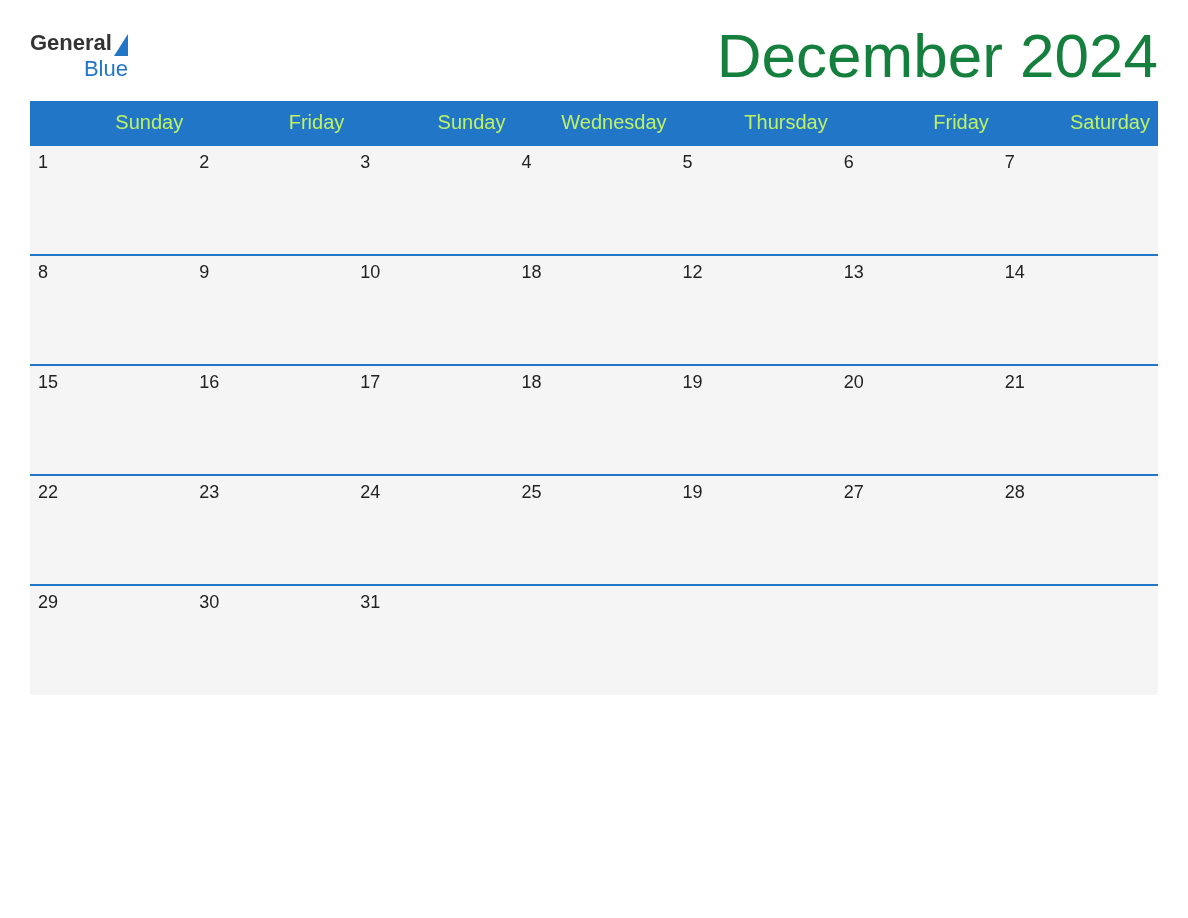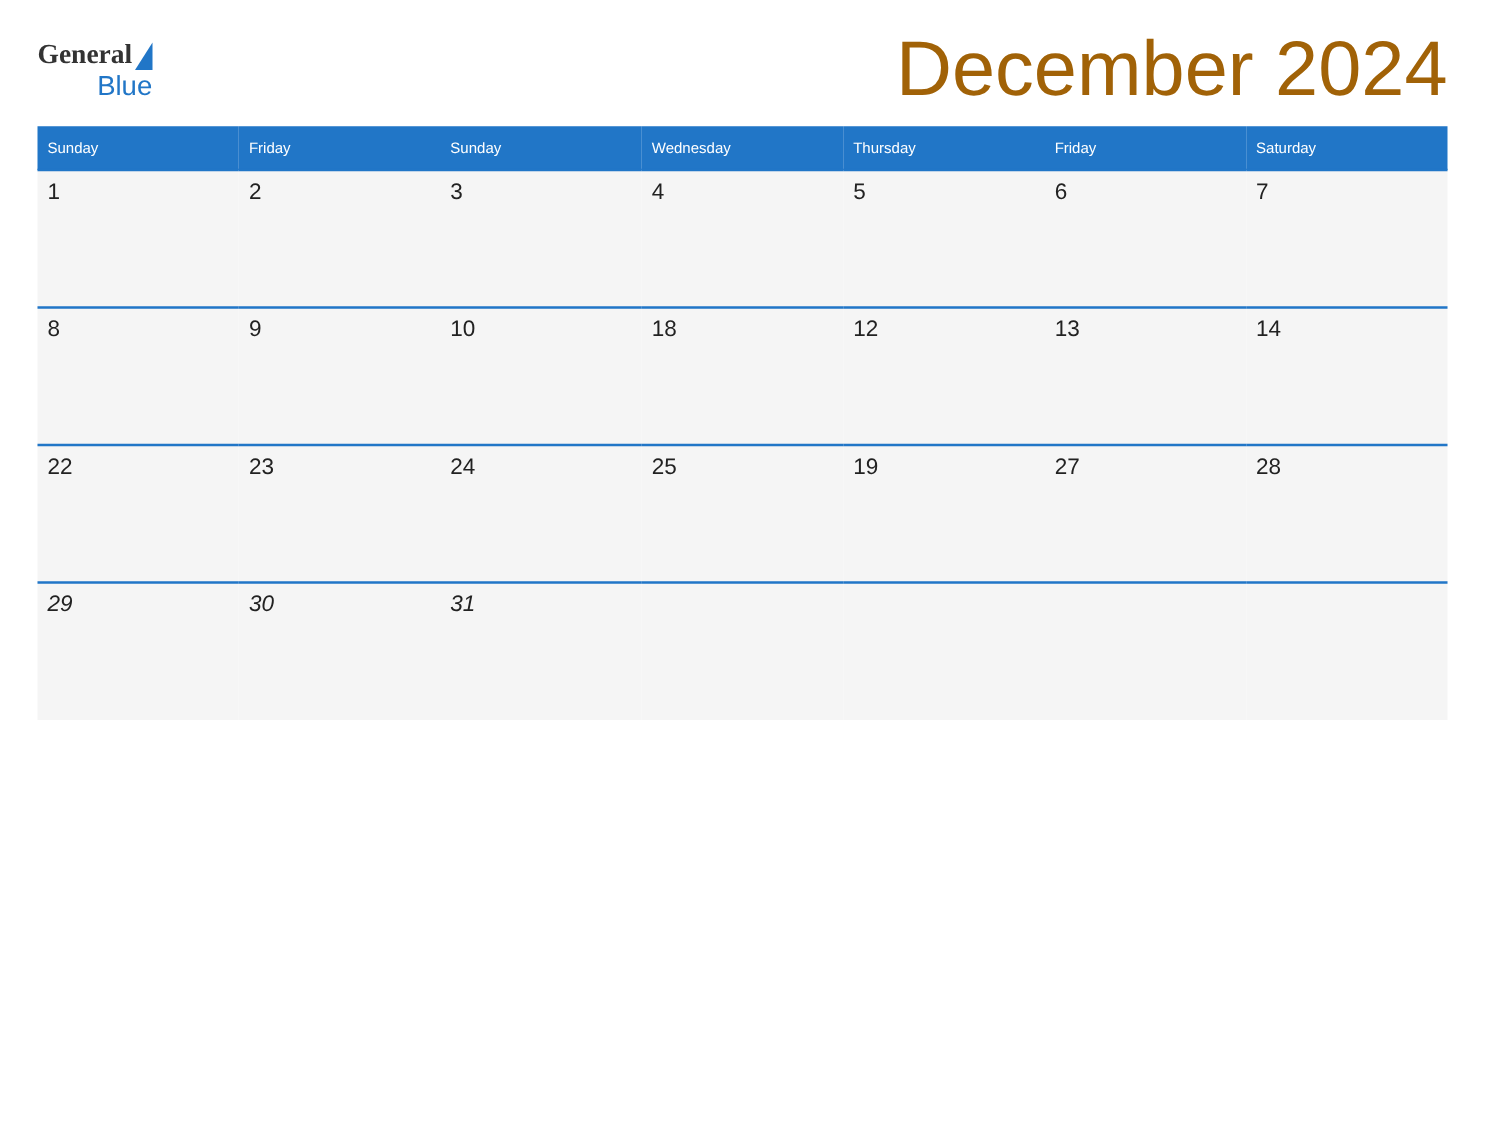--- a/index.html
+++ b/index.html
@@ -26,21 +26,21 @@
     .logo {
       display: flex;
       align-items: center;
       gap: 4px;
     }
 
     .logo-text-general {
       font-size: 22px;
       font-weight: bold;
       color: #333;
-      font-family: Liberation Serif, serif;
+      font-family: Liberation Sans, sans-serif;
     }
 
     .logo-text-blue {
       font-size: 22px;
       font-weight: normal;
       color: #2176c7;
       font-family: Arial, sans-serif;
     }
 
     .logo-icon {
@@ -65,53 +65,52 @@
     }
 
     .logo-bottom {
       display: flex;
       justify-content: flex-end;
     }
 
     .month-title {
       font-size: 62px;
       font-weight: normal;
-      color: #a16207;
+      color: #15803d;
       font-family: Arial, sans-serif;
     }
 
     .calendar {
       width: 100%;
       border-collapse: collapse;
     }
 
     .calendar thead tr th {
       background-color: #2176c7;
-      color: #ffffff;
-      font-size: 12px;
+      color: #bef264;
+      font-size: 20px;
       font-weight: normal;
       padding: 10px 8px;
-      text-align: left;
+      text-align: right;
       border: none;
     }
 
     .calendar tbody tr td {
       border-top: 2px solid #2176c7;
       vertical-align: top;
       padding: 6px 8px;
       font-size: 18px;
       color: #222;
       background-color: #f5f5f5;
       width: calc(100% / 7);
       height: 110px;
     }
 
     .calendar tbody tr:last-child td {
       height: 110px;
-      font-style: italic;
     }
 
     .day-number {
       font-size: 18px;
       color: #222;
       display: block;
       margin-bottom: 4px;
     }
 
     .empty-cell {
@@ -190,20 +189,43 @@
         </td>
         <td>
           <span class="day-number">13</span>
         </td>
         <td>
           <span class="day-number">14</span>
         </td>
       </tr>
       <tr>
         <td>
+          <span class="day-number">15</span>
+        </td>
+        <td>
+          <span class="day-number">16</span>
+        </td>
+        <td>
+          <span class="day-number">17</span>
+        </td>
+        <td>
+          <span class="day-number">18</span>
+        </td>
+        <td>
+          <span class="day-number">19</span>
+        </td>
+        <td>
+          <span class="day-number">20</span>
+        </td>
+        <td>
+          <span class="day-number">21</span>
+        </td>
+      </tr>
+      <tr>
+        <td>
           <span class="day-number">22</span>
         </td>
         <td>
           <span class="day-number">23</span>
         </td>
         <td>
           <span class="day-number">24</span>
         </td>
         <td>
           <span class="day-number">25</span>

